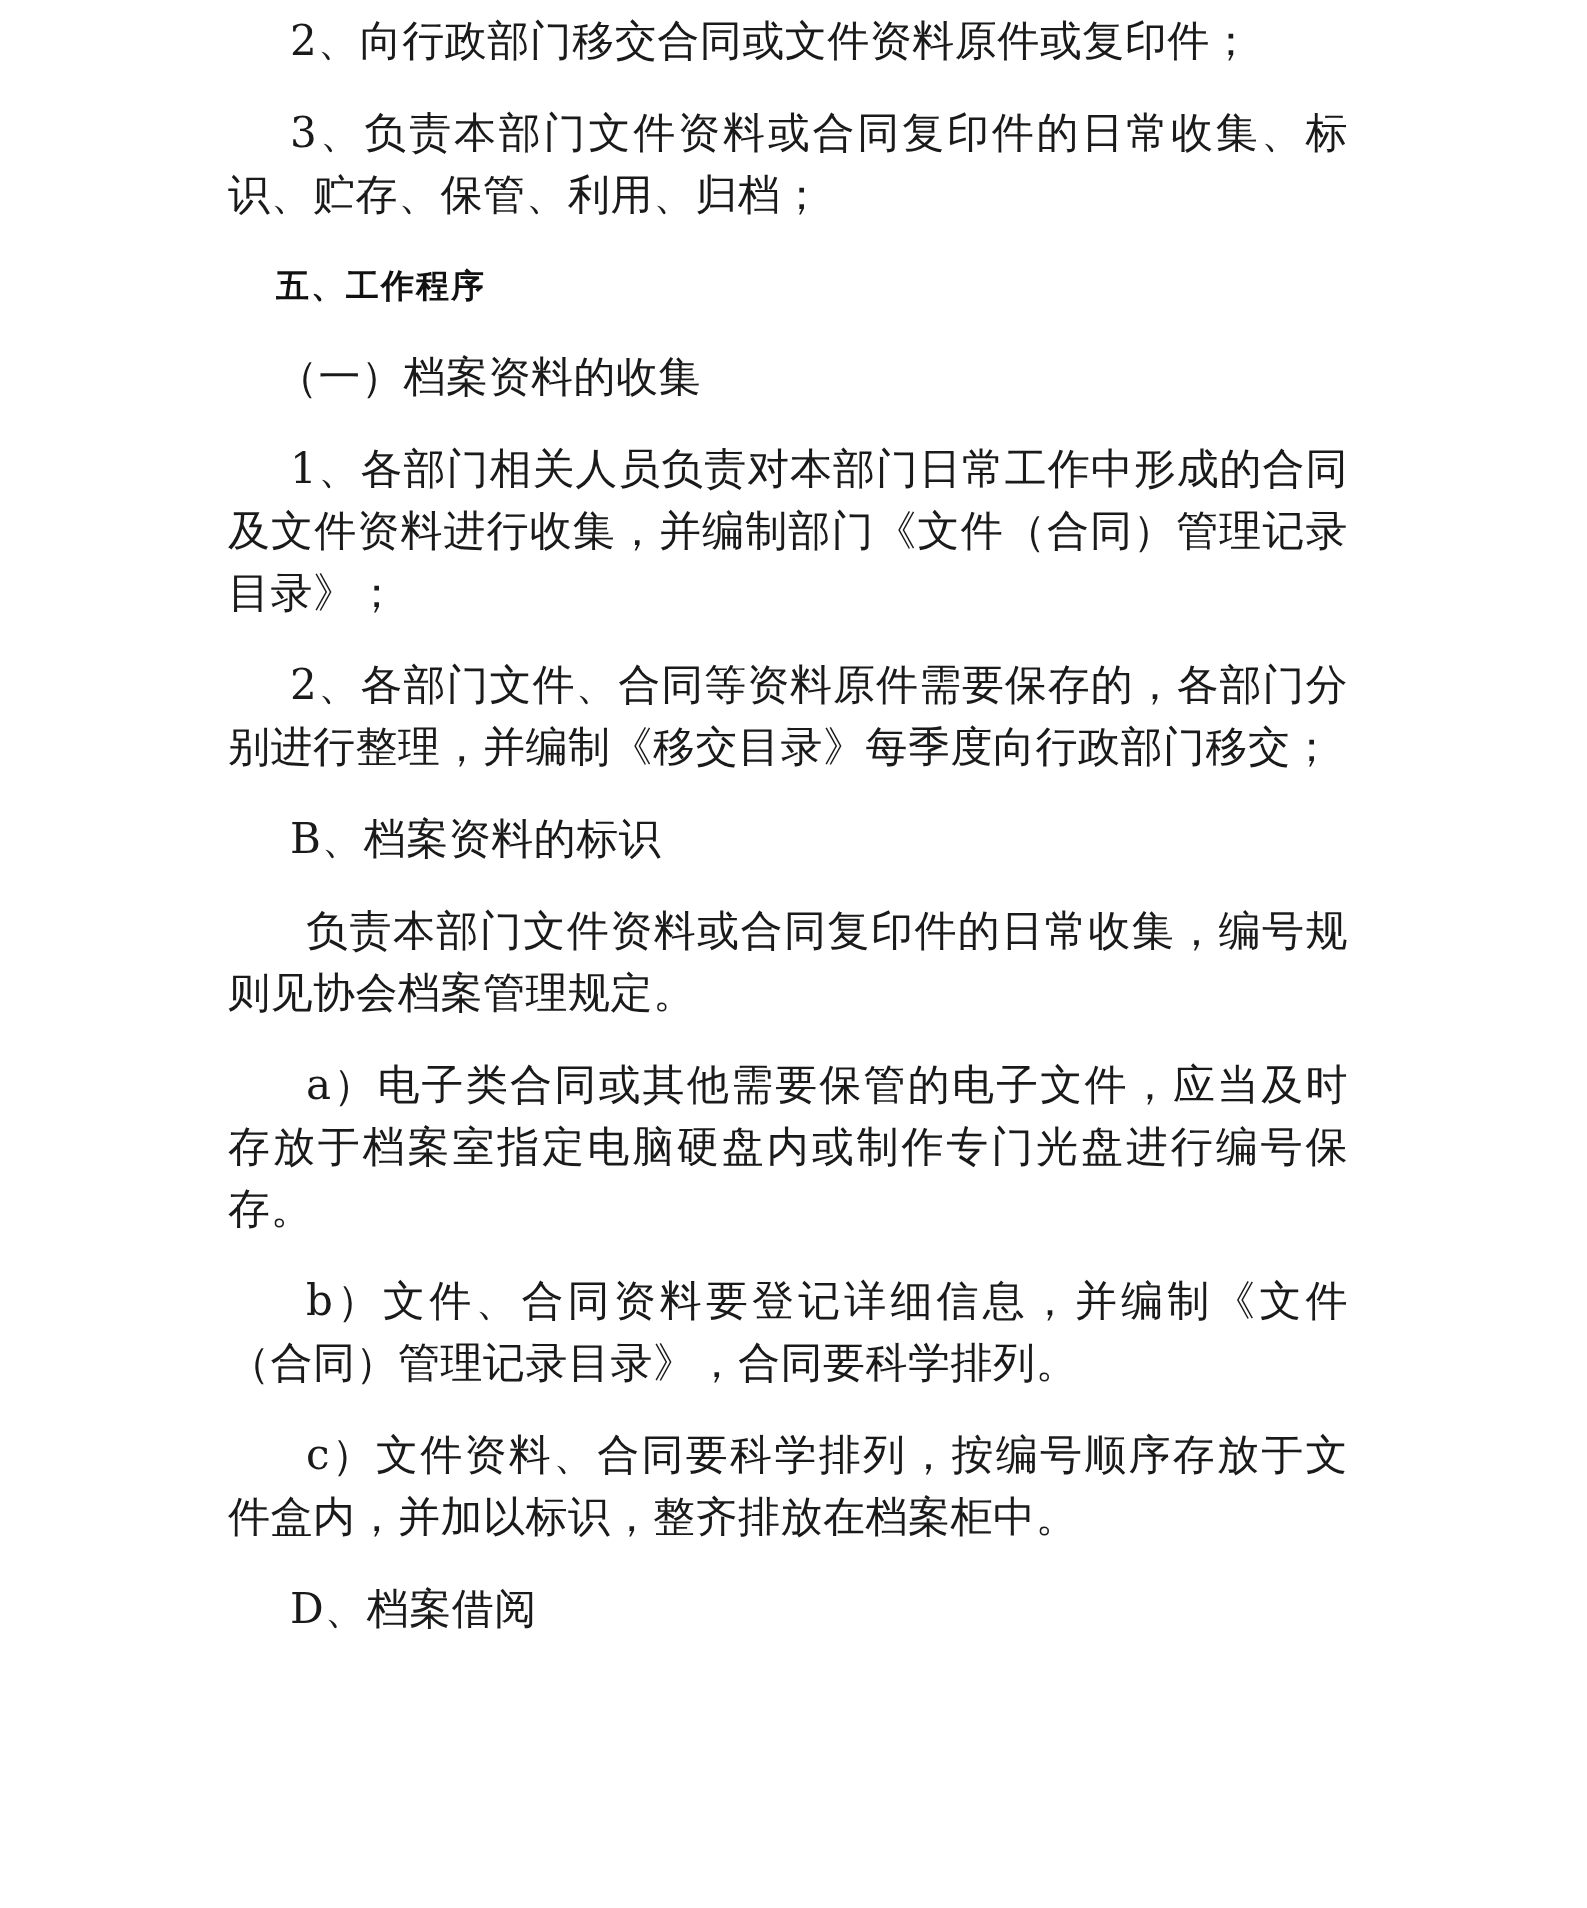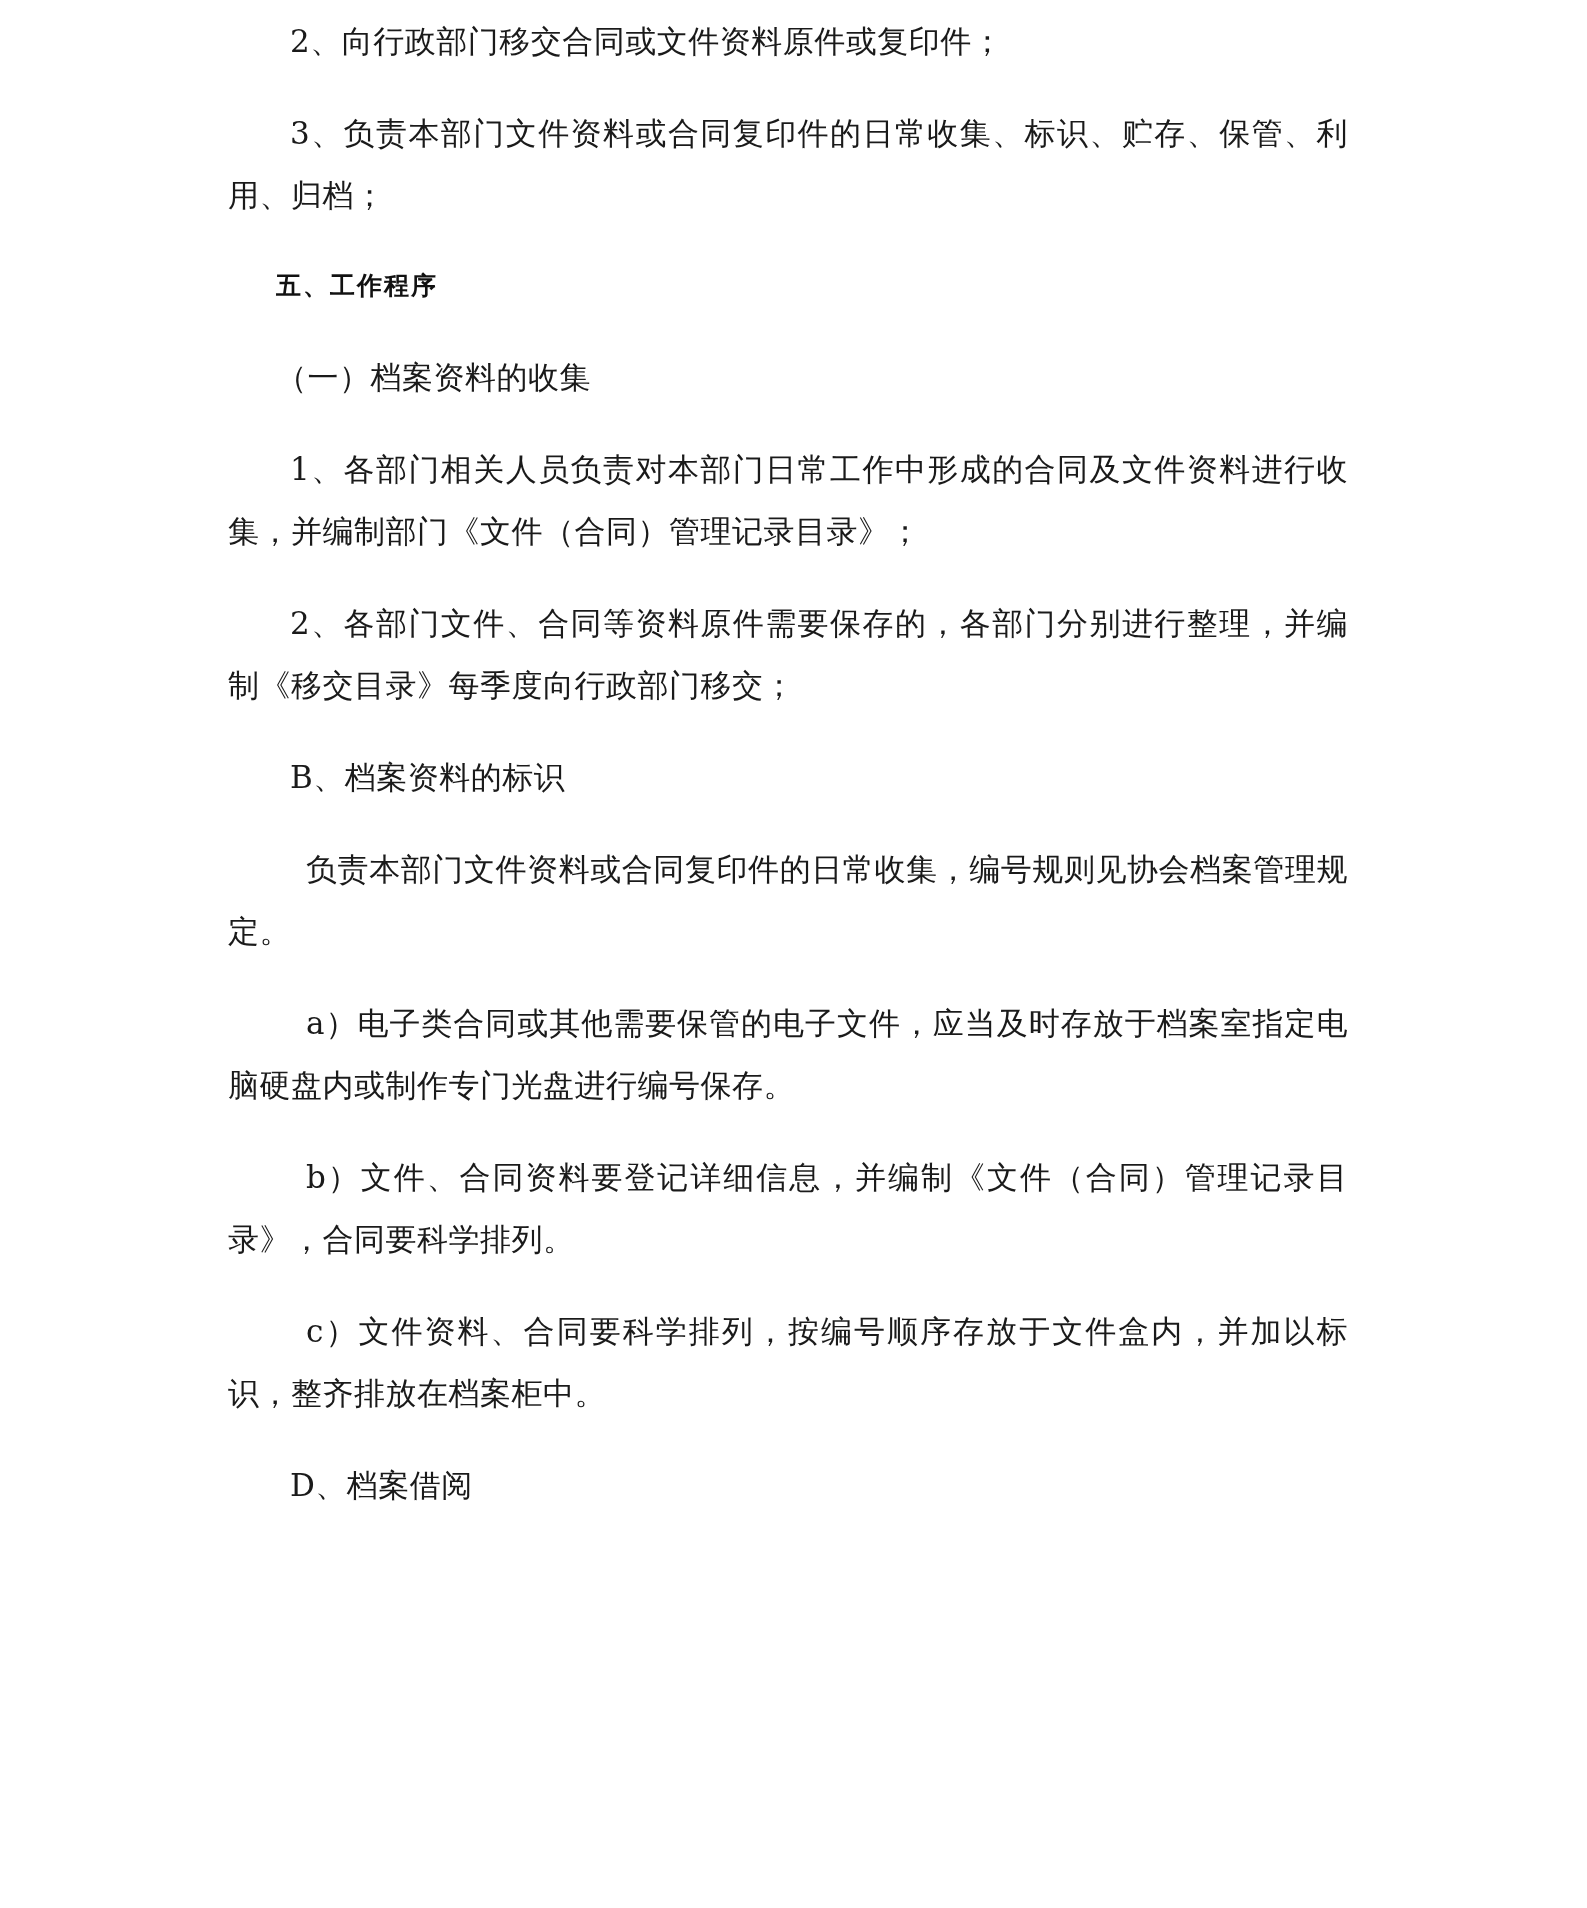--- a/index.html
+++ b/index.html
@@ -18,34 +18,34 @@
     font-family: "DejaVu Serif", "Liberation Serif", serif;
   }
   .content {
     position: absolute;
     left: 228px;
     top: 0px;
     width: 1120px;
   }
   .para {
     color: #1a1a1a;
-    font-size: 31px;
+    font-size: 42px;
     line-height: 62px;
     letter-spacing: 0.5px;
     margin: 0 0 30px 0;
     text-align: justify;
     text-justify: inter-ideograph;
     font-family: "DejaVu Serif", "Liberation Serif", serif;
   }
   .indent-1 { text-indent: 48px; }
   .indent-2 { text-indent: 62px; }
   .indent-3 { text-indent: 78px; }
   .heading {
     color: #111111;
-    font-size: 25px;
+    font-size: 33px;
     line-height: 60px;
     font-weight: bold;
     margin: 0 0 30px 0;
     text-indent: 48px;
     letter-spacing: 2px;
     font-family: "DejaVu Serif", "Liberation Serif", serif;
   }
   .first { margin-top: 10px; }
 </style>
 </head>

